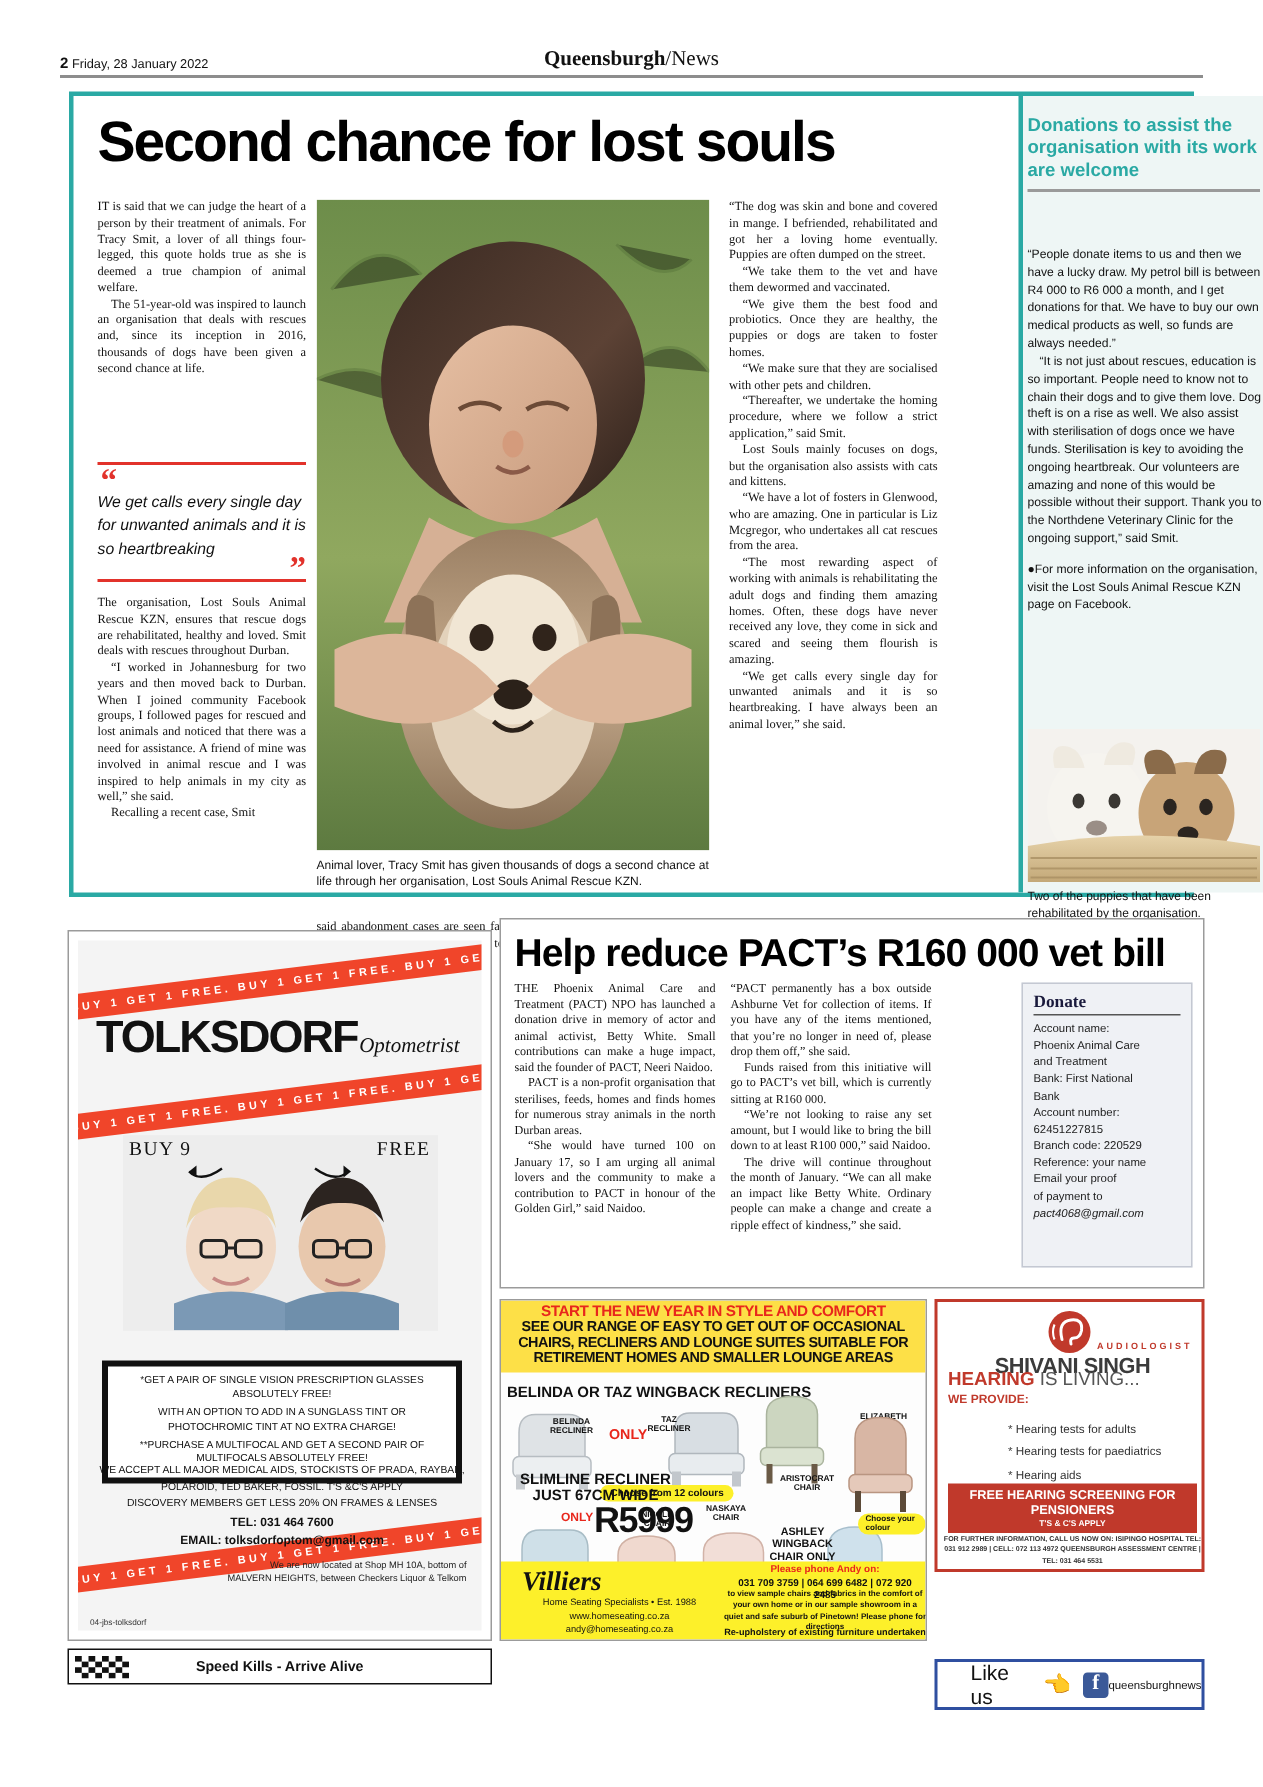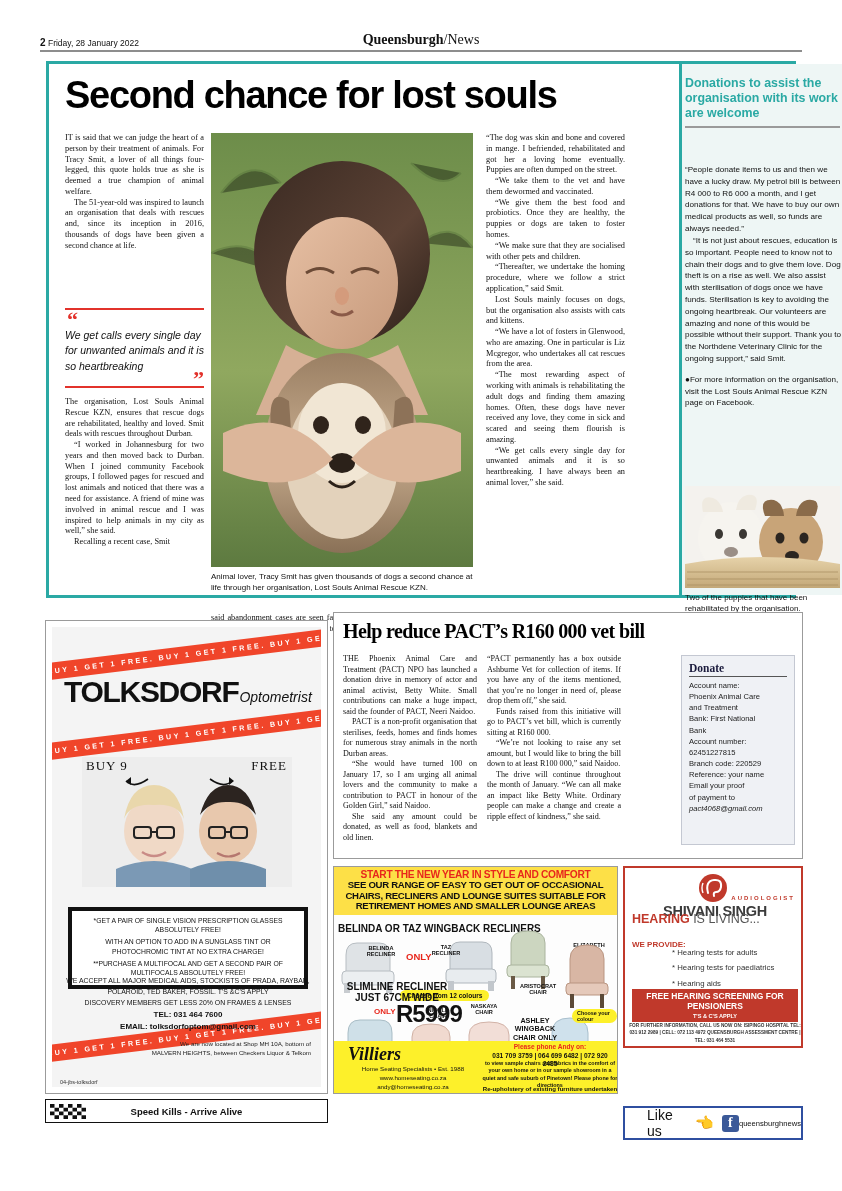--- a/index.html
+++ b/index.html
@@ -115,22 +115,22 @@
     font-size:8px; line-height:1.4;
   }
 
   
   .pact-box {
     position:absolute; left:333px; top:612px; width:470px; height:247px;
     border:1px solid #9b9b9b; background:#fff;
   }
   .pact-headline {
     position:absolute; left:9px; top:7px; width:450px;
-    font-family:Liberation Serif, serif;
-    font-weight:bold; font-size:20px; letter-spacing:-0.6px; color:#000;
+    font-family:Liberation Sans, sans-serif;
+    font-weight:bold; font-size:26px; letter-spacing:-0.6px; color:#000;
   }
   .pact-col { position:absolute; font-size:8.1px; line-height:1.30; text-align:justify; }
   .pact-col p { margin:0; text-indent:9px; }
   .pact-col p.first { text-indent:0; }
   .pact-c1 { left:9px; top:41px; width:134px; }
   .pact-c2 { left:153px; top:41px; width:134px; }
 
   .donate-box {
     position:absolute; left:347px; top:42px; width:114px; height:190px;
     background:#eff1f5; border:1px solid #c4c8d2;
@@ -161,21 +161,21 @@
   .rb1 { left:-40px; top:16px; width:400px; height:17px; transform:rotate(-7deg); }
   .rb2 { left:-40px; top:96px; width:400px; height:17px; transform:rotate(-7deg); }
   .rb3 { left:-40px; top:398px; width:400px; height:17px; transform:rotate(-7deg); }
   .tolks-logo {
     position:absolute; left:12px; top:48px; width:250px;
     font-family:"Liberation Sans", sans-serif; font-weight:bold;
     font-size:30px; letter-spacing:-1.3px; color:#111;
     display:flex; align-items:baseline;
   }
   .tolks-sub {
-    font-family:Liberation Sans, sans-serif; font-style:italic; font-weight:normal;
+    font-family:Liberation Serif, serif; font-style:italic; font-weight:normal;
     font-size:14px; letter-spacing:0; margin-left:1px;
   }
   .tolks-photo {
     position:absolute; left:30px; top:130px; width:210px; height:130px; overflow:hidden;
     background:#e7e7e7;
   }
   .tolks-photo svg { display:block; width:100%; height:100%; }
   .buy1 {
     position:absolute; left:34px; top:131px;
     font-family:"Liberation Serif", serif; font-size:13px; letter-spacing:1px; color:#111;
@@ -295,21 +295,21 @@
     font-family:"Liberation Sans", sans-serif; font-weight:bold; font-size:6px;
     letter-spacing:2px; color:#c0392b;
   }
   .hear-tag {
     position:absolute; left:7px; top:44px;
     font-family:"Liberation Sans", sans-serif; font-size:12.5px; color:#555;
   }
   .hear-tag b { color:#c0392b; }
   .hear-we {
     position:absolute; left:7px; top:60px;
-    font-family:"Liberation Sans", sans-serif; font-weight:bold; font-size:8px; color:#c0392b;margin-top:12px;
+    font-family:"Liberation Sans", sans-serif; font-weight:bold; font-size:8px; color:#c0392b;
   }
   .hear-list {
     position:absolute; left:7px; top:72px; width:168px;
     font-family:"Liberation Sans", sans-serif; font-size:7.8px; color:#333;
   }
   .hear-list li { list-style:none; margin:0 0 6.5px 0; }
   .hear-list li:before { content:"* "; }
   .hear-free {
     position:absolute; left:7px; bottom:24px; width:166px; background:#c0392b; color:#fff;
     text-align:center; padding:3px 0 3px;
@@ -508,21 +508,20 @@
   <div class="side-photo-cap">Two of the puppies that have been rehabilitated by the organisation.</div>
 </div>
 
 <div class="pact-box">
   <div class="pact-headline">Help reduce PACT’s R160 000 vet bill</div>
 
   <div class="pact-col pact-c1">
     <p class="first">THE Phoenix Animal Care and Treatment (PACT) NPO has launched a donation drive in memory of actor and animal activist, Betty White. Small contributions can make a huge impact, said the founder of PACT, Neeri Naidoo.</p>
     <p>PACT is a non-profit organisation that sterilises, feeds, homes and finds homes for numerous stray animals in the north Durban areas.</p>
     <p>“She would have turned 100 on January 17, so I am urging all animal lovers and the community to make a contribution to PACT in honour of the Golden Girl,” said Naidoo.</p>
-    <p>She said any amount could be donated, as well as food, blankets and old linen.</p>
   </div>
 
   <div class="pact-col pact-c2">
     <p class="first">“PACT permanently has a box outside Ashburne Vet for collection of items. If you have any of the items mentioned, that you’re no longer in need of, please drop them off,” she said.</p>
     <p>Funds raised from this initiative will go to PACT’s vet bill, which is currently sitting at R160 000.</p>
     <p>“We’re not looking to raise any set amount, but I would like to bring the bill down to at least R100 000,” said Naidoo.</p>
     <p>The drive will continue throughout the month of January. “We can all make an impact like Betty White. Ordinary people can make a change and create a ripple effect of kindness,” she said.</p>
   </div>
 
   <div class="donate-box">

